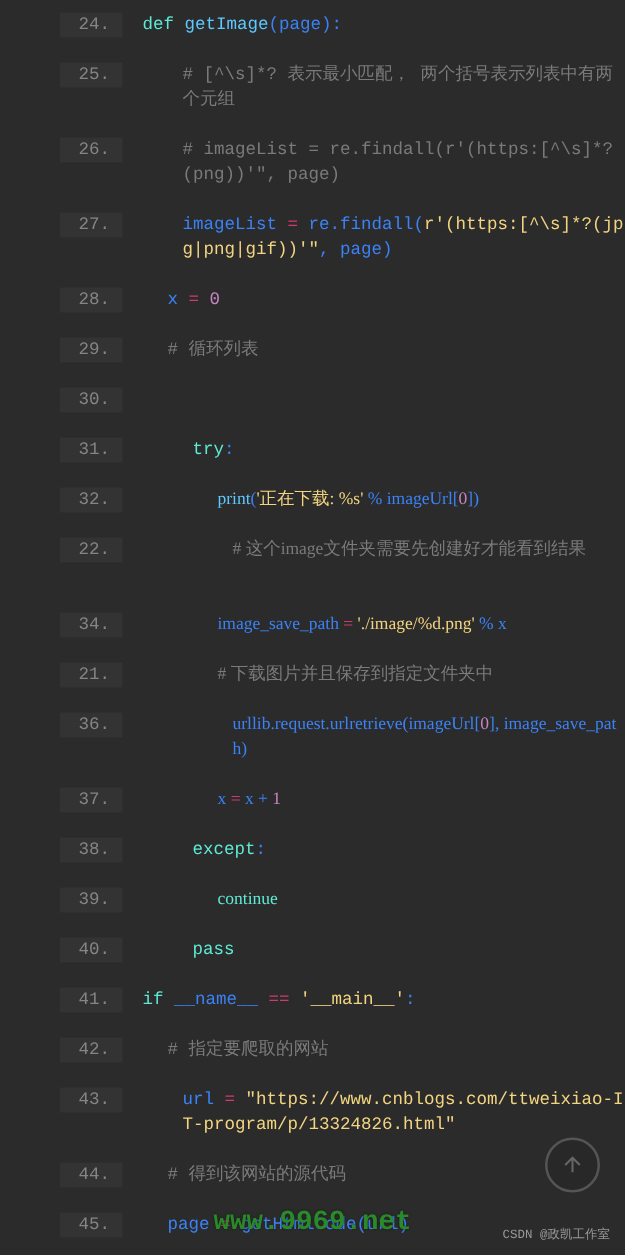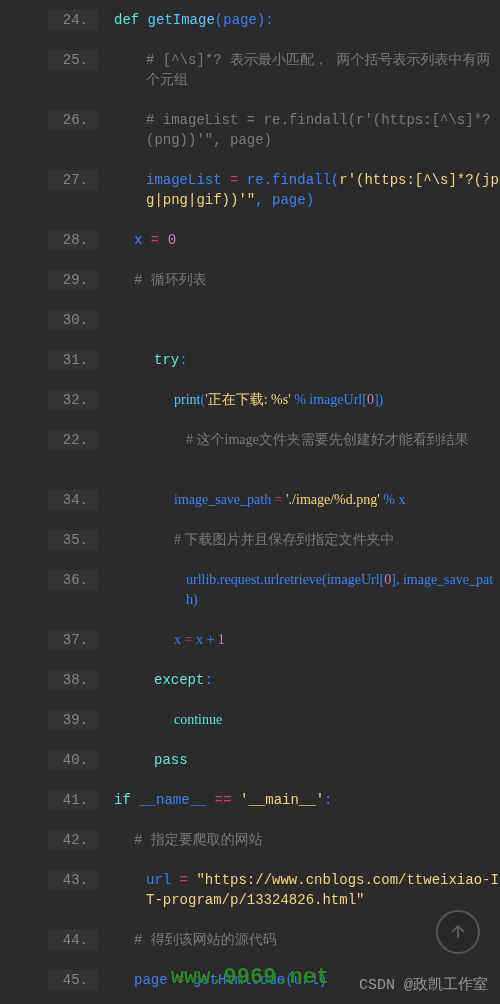--- a/index.html
+++ b/index.html
@@ -57,21 +57,21 @@
     .var { color: #3b82f6; }
     .num { color: #c586c0; }
     .i1 { padding-left: 36px; }
     .i2 { padding-left: 56px; }
     .i3 { padding-left: 76px; font-family: Liberation Serif, serif; }
     .watermark-right {
       position: absolute;
       bottom: 10px;
       right: 12px;
       color: #999;
-      font-size: 15px;
+      font-size: 10px;
       text-align: center;
     }
     .watermark-center {
       position: absolute;
       bottom: 14px;
       left: 50%;
       transform: translateX(-50%);
       color: #2a8a2a;
       font-size: 22px;
       font-weight: bold;
@@ -133,21 +133,21 @@
     </div>
     <div class="line line-wrap">
       <div class="gutter">22.</div>
       <div class="code i3"><span class="com"># 这个image文件夹需要先创建好才能看到结果</span></div>
     </div>
     <div class="line">
       <div class="gutter">34.</div>
       <div class="code i3"><span class="var">image_save_path </span><span class="op">= </span><span class="str">'./image/%d.png'</span><span class="var"> % x</span></div>
     </div>
     <div class="line">
-      <div class="gutter">35.</div>
+      <div class="gutter">21.</div>
       <div class="code i3"><span class="com"># 下载图片并且保存到指定文件夹中</span></div>
     </div>
     <div class="line line-wrap">
       <div class="gutter">36.</div>
       <div class="code i3"><span class="var">urllib.request.urlretrieve(imageUrl[</span><span class="num">0</span><span class="var">], image_save_path)</span></div>
     </div>
     <div class="line">
       <div class="gutter">37.</div>
       <div class="code i3"><span class="var">x </span><span class="op">= </span><span class="var">x + </span><span class="num">1</span></div>
     </div>

